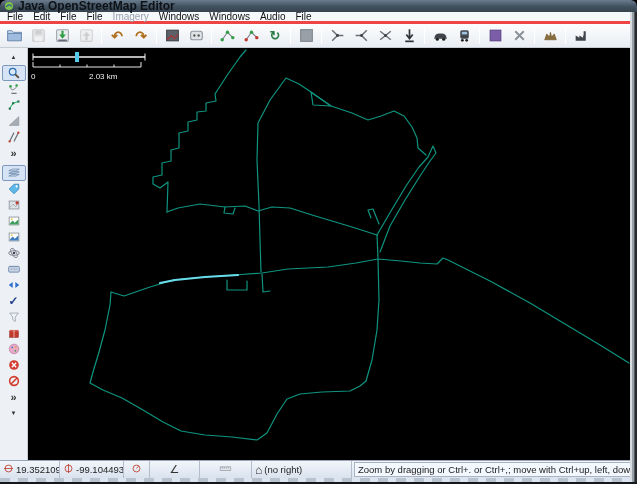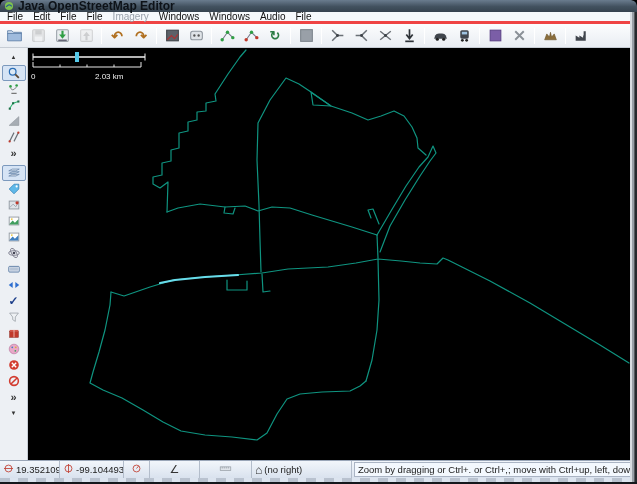--- a/index.html
+++ b/index.html
@@ -374,21 +374,21 @@
           <line x1="114" y1="2.5" x2="114" y2="9.5" stroke="#f2f2f2" stroke-width="1"></line>
           <rect x="44" y="1" width="4" height="10" fill="#55c9e9"></rect>
           <line x1="2" y1="16" x2="110" y2="16" stroke="#e8e8e8" stroke-width="1"></line>
           <line x1="2" y1="11" x2="2" y2="16" stroke="#e8e8e8" stroke-width="1"></line>
           <line x1="110" y1="11" x2="110" y2="16" stroke="#e8e8e8" stroke-width="1"></line>
           <line x1="29" y1="13.5" x2="29" y2="16" stroke="#e8e8e8" stroke-width="1"></line>
           <line x1="56" y1="13.5" x2="56" y2="16" stroke="#e8e8e8" stroke-width="1"></line>
           <line x1="83" y1="13.5" x2="83" y2="16" stroke="#e8e8e8" stroke-width="1"></line>
         </svg>
         <span class="scalelabel" style="left:0">0</span>
-        <span class="scalelabel" style="left:64px">2.03 km</span>
+        <span class="scalelabel" style="left:58px">2.03 km</span>
       </div>
     </div>
   </div>
 
   <div class="statusbar">
     <div class="sseg" style="width:60px">
       <span class="sicon"><svg viewBox="0 0 16 16" width="11" height="11">
             <circle cx="8" cy="8" r="5" stroke="#c0392b" fill="none" stroke-width="1.2"></circle>
             <path d="M1.5 8 H14.5" stroke="#c0392b" stroke-width="1.2" fill="none"></path>
           </svg></span>

